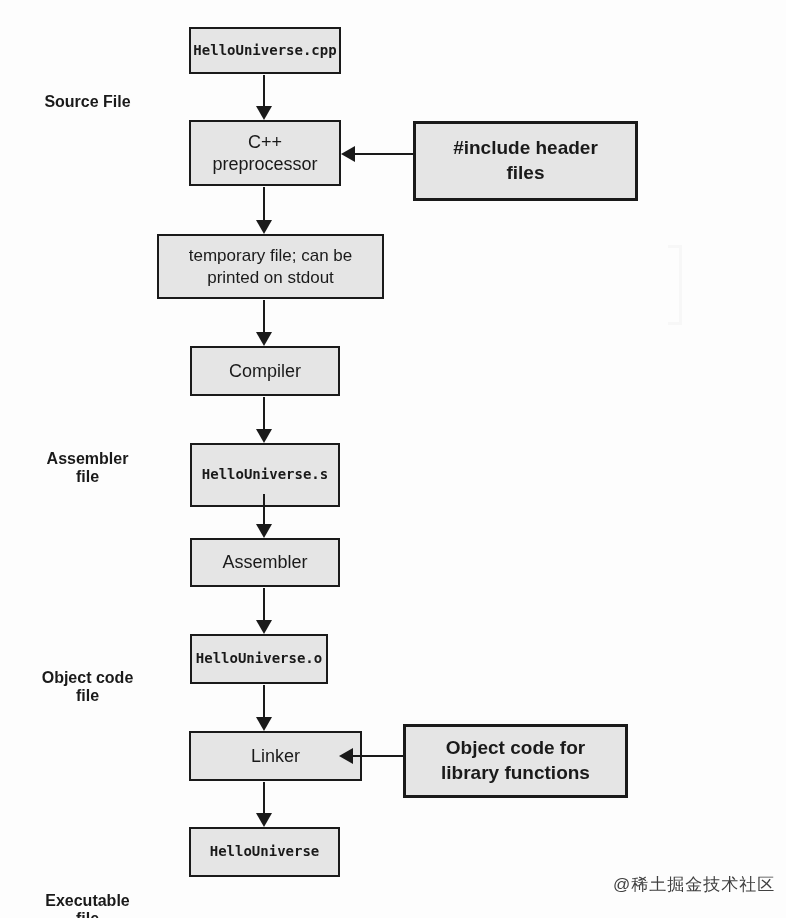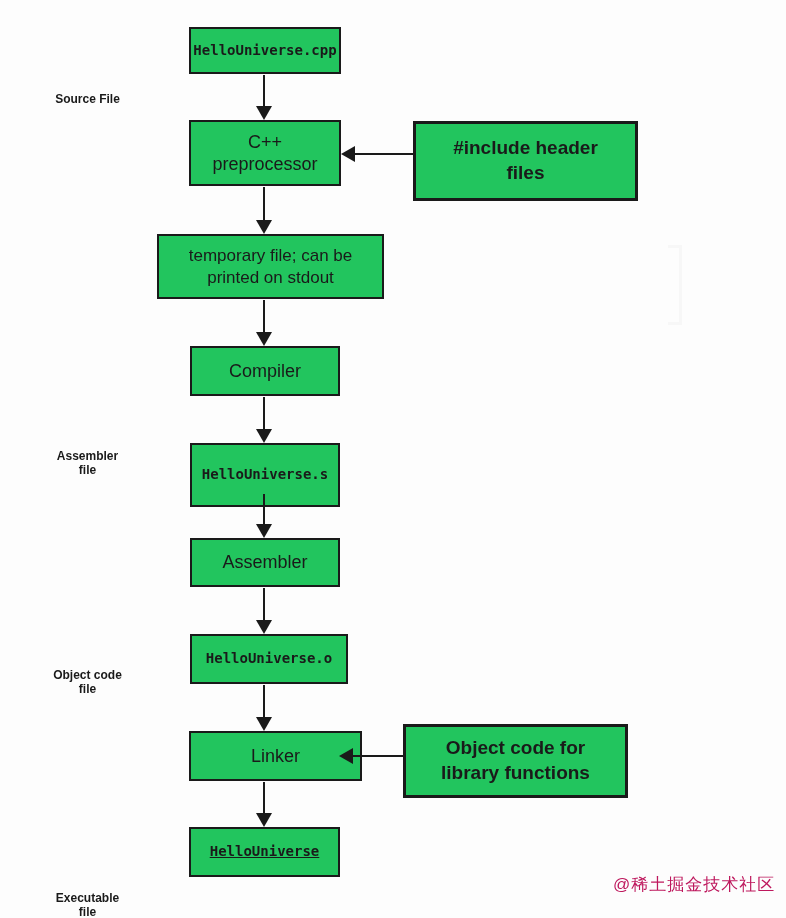--- a/index.html
+++ b/index.html
@@ -11,21 +11,21 @@
     width: 786px;
     height: 918px;
     background: #fdfdfd;
     overflow: hidden;
   }
 
   
   .node {
     position: absolute;
     border: 2px solid #1a1a1a;
-    background: #22c55e;
+    background: #e5e5e5;
     display: flex;
     align-items: center;
     justify-content: center;
     text-align: center;
     white-space: pre-line;
     line-height: 1.25;
   }
   .node.mono {
     font-family: "DejaVu Sans Mono", "Liberation Mono", monospace;
     font-weight: bold;
@@ -39,35 +39,35 @@
     font-size: 19px;
     line-height: 1.3;
   }
 
   #node-source-cpp     { left: 189px; top: 27px;  width: 152px; height: 47px; }
   #node-preprocessor   { left: 189px; top: 120px; width: 152px; height: 66px; }
   #node-temp-file      { left: 157px; top: 234px; width: 227px; height: 65px; }
   #node-compiler       { left: 190px; top: 346px; width: 150px; height: 50px; }
   #node-assembler-file { left: 190px; top: 443px; width: 150px; height: 64px; }
   #node-assembler      { left: 190px; top: 538px; width: 150px; height: 49px; }
-  #node-object-file    { left: 190px; top: 634px; width: 158px; height: 50px; text-align: center; }
+  #node-object-file    { left: 190px; top: 634px; width: 138px; height: 50px; text-align: center; }
   #node-linker         { left: 189px; top: 731px; width: 173px; height: 50px; }
-  #node-executable     { left: 189px; top: 827px; width: 151px; height: 50px; text-decoration: underline; }
+  #node-executable     { left: 189px; top: 827px; width: 151px; height: 50px; }
 
   #side-include-headers { left: 413px; top: 121px; width: 225px; height: 80px; }
   #side-library-objects { left: 403px; top: 724px; width: 225px; height: 74px; }
 
   
   .stage-label {
     position: absolute;
     left: 10px;
     width: 155px;
     text-align: center;
     font-weight: bold;
-    font-size: 12px;
+    font-size: 16px;
     line-height: 1.15;
     white-space: pre-line;
   }
   #label-source-file     { top: 93px;  }
   #label-assembler-file  { top: 450px; }
   #label-object-code     { top: 641px; margin-top: 28px; }
   #label-executable-file { top: 860px; margin-top: 32px; }
 
   
   .arrow-down { position: absolute; width: 16px; }
@@ -109,21 +109,21 @@
   #arrow-8 { left: 256px; top: 782px; height: 45px; }
 
   #arrow-include { left: 341px; top: 146px; width: 72px; }
   #arrow-library { left: 339px; top: 748px; width: 64px; }
 
   
   .watermark {
     position: absolute;
     left: 613px; top: 873px;
     font-size: 17px;
-    color: #be185d;
+    color: #404040;
     letter-spacing: 1px;
   }
   .faint-artifact {
     position: absolute;
     left: 668px; top: 245px;
     width: 14px; height: 80px;
     border: 3px solid #f7f7f7;
     border-left: none;
   }
 </style>

